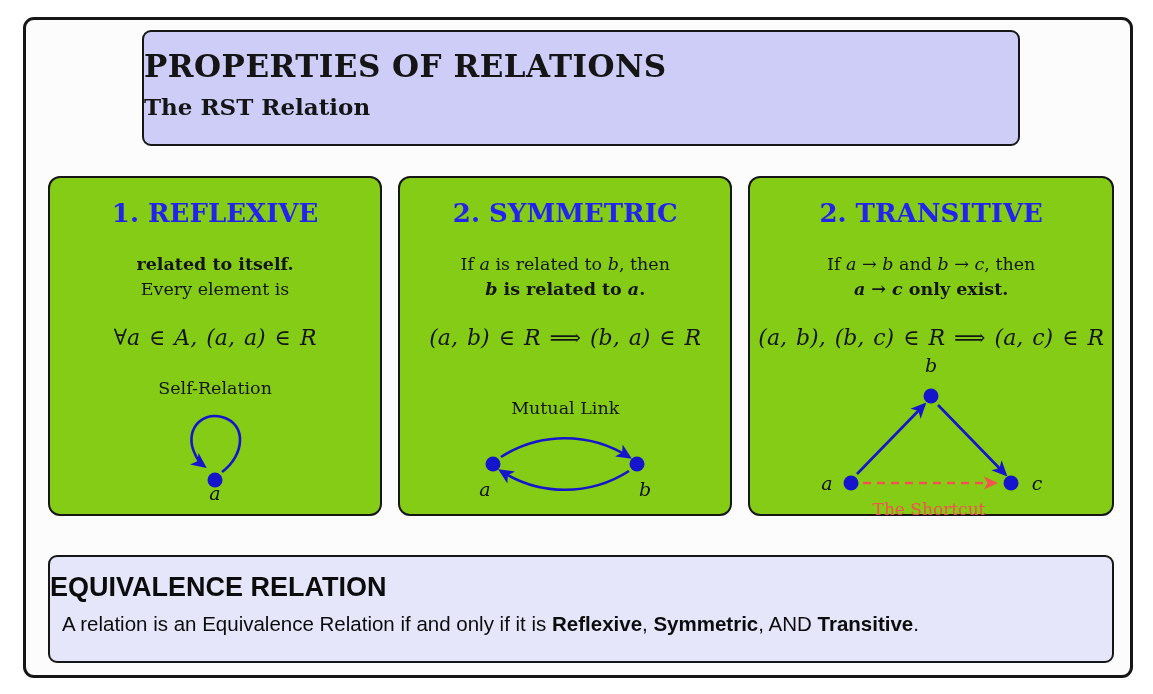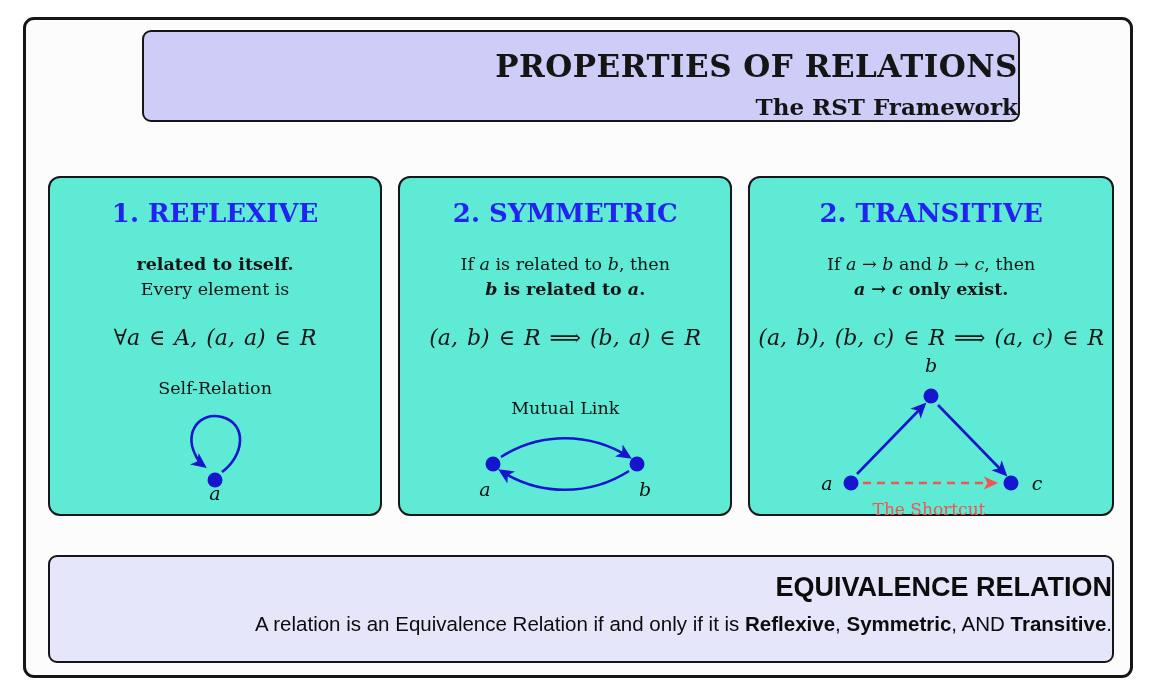--- a/index.html
+++ b/index.html
@@ -12,43 +12,43 @@
   }
   .frame {
     position:absolute; left:23px; top:17px; width:1110px; height:661px;
     box-sizing:border-box;
     border:3px solid var(--border, #161616);
     border-radius:11px;
     background:#fcfcfc;
   }
   
   .header-box {
-    position:absolute; left:116px; top:10px; width:878px; height:92px;
+    position:absolute; left:116px; top:10px; width:878px; height:116px;
     box-sizing:border-box;
     border:2.5px solid var(--border, #161616);
     border-radius:9px;
     background:var(--header-fill, #cdcdf8);
-    text-align:right;
+    text-align:left;
   }
   .header-title {
     margin-top:16px; font-size:31px; font-weight:bold; letter-spacing:0.5px;
   }
   .header-subtitle {
     margin-top:9px; font-size:23px; font-weight:bold;
   }
   
   .cards {
     position:absolute; left:22px; top:156px; width:1066px; height:340px;
     display:flex; gap:16px;
   }
   .card {
     flex:1 1 0; box-sizing:border-box;
     border:2.5px solid var(--border, #161616);
     border-radius:12px;
-    background:#5eead4;
+    background:#84cc16;
     display:flex; flex-direction:column; align-items:center;
     padding:20px 8px 12px;
   }
   .card-title {
     margin:0; font-size:26px; font-weight:bold;
     color:var(--heading-blue, #2323f0);
   }
   .desc {
     margin:24px 0 0; text-align:center;
     font-size:17.5px; line-height:1.45;
@@ -78,47 +78,47 @@
     font-family:"DejaVu Serif", serif; font-size:17px;
     fill:var(--shortcut-red, #f4534f);
   }
   
   .footer-box {
     position:absolute; left:22px; top:535px; width:1066px; height:108px;
     box-sizing:border-box;
     border:2.5px solid var(--border, #161616);
     border-radius:9px;
     background:var(--footer-fill, #e6e6fb);
-    text-align:right;
+    text-align:left;
     font-family:"Liberation Sans", sans-serif;
     color:#0c0c0c;
   }
   .footer-title { margin-top:15px; font-size:27px; font-weight:bold; }
-  .footer-text  { margin:9px 0 0; font-size:20.5px; }
+  .footer-text  { margin:9px 0 0; font-size:20.5px;padding-left:12px; }
   .footer-text b { font-weight:bold; }
 </style>
 </head>
 <body>
 
 <svg width="0" height="0" style="position:absolute" aria-hidden="true">
   <defs>
     <marker id="mB" viewBox="0 0 10 10" refX="7.8" refY="5" markerWidth="6" markerHeight="6" orient="auto-start-reverse">
       <path d="M0 0.4 L10 5 L0 9.6 L2.6 5 Z" class="mb"></path>
     </marker>
     <marker id="mR" viewBox="0 0 10 10" refX="7.8" refY="5" markerWidth="6" markerHeight="6" orient="auto-start-reverse">
       <path d="M0 0.4 L10 5 L0 9.6 L2.6 5 Z" class="mr"></path>
     </marker>
   </defs>
 </svg>
 
 <div class="frame">
 
   <div class="header-box">
     <div class="header-title">PROPERTIES OF RELATIONS</div>
-    <div class="header-subtitle">The RST Framework</div>
+    <div class="header-subtitle">The RST Relation</div>
   </div>
 
   <div class="cards">
 
     <section class="card">
       <h2 class="card-title">1. REFLEXIVE</h2>
       <p class="desc">
         <span class="dline bold"><span>related to itself.</span></span>
         <span class="dline"><span>Every element is</span></span>
       </p>

